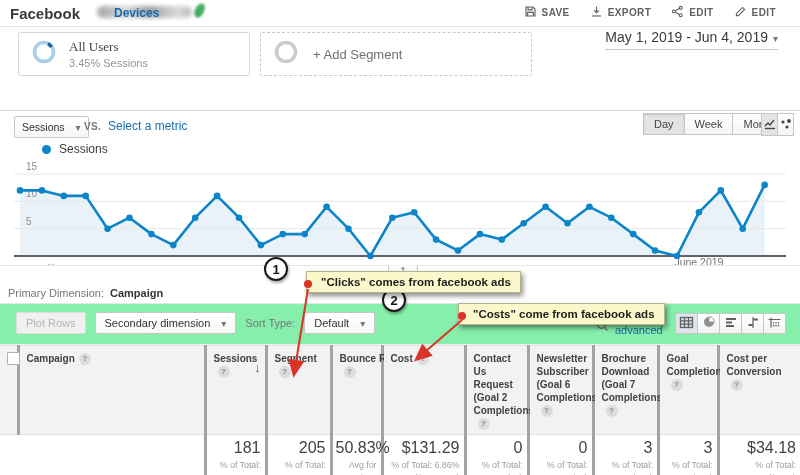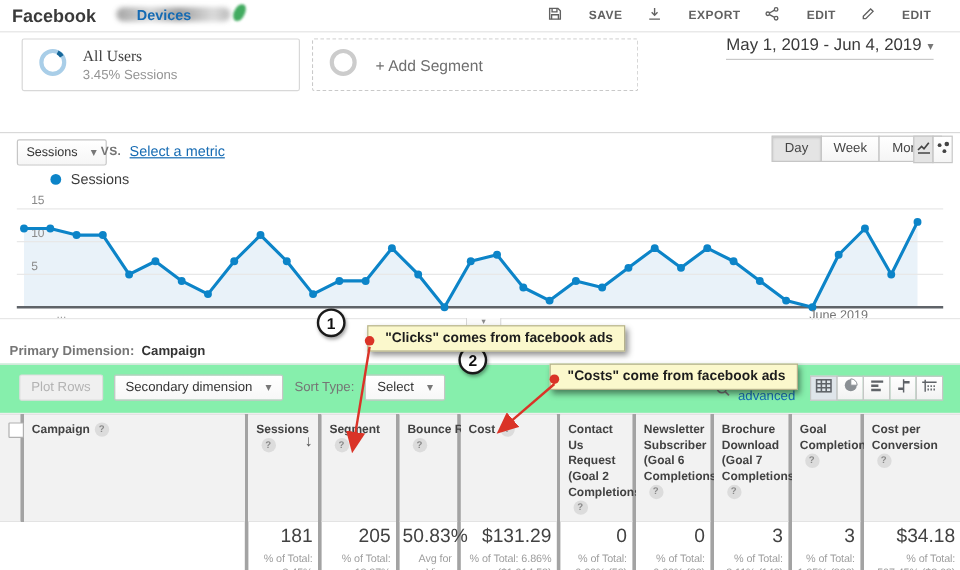--- a/index.html
+++ b/index.html
@@ -8,21 +8,21 @@
   .abs{position:absolute;}
 
   
   .topbar{left:0;top:0;width:800px;height:26px;border-bottom:1px solid #e4e4e4;background:#fff;}
   .page-title{left:10px;top:5px;font-size:15px;font-weight:bold;color:#3a3a3a;}
   .blur-pill{left:97px;top:6px;width:95px;height:12px;border-radius:7px;opacity:.8;
     background:linear-gradient(90deg,#8f8f8f,#cdcdcd 30%,#888 55%,#d2d2d2 85%,#aaa);filter:blur(2px);}
   .green-mark{left:195px;top:3px;width:9px;height:15px;background:#2ea24f;border-radius:60% 40% 55% 45%;
     transform:rotate(20deg);filter:blur(1px);opacity:.9;}
   .actions{right:24px;top:5px;display:flex;gap:20px;}
-  .action{display:flex;align-items:center;gap:22px;font-size:10px;font-weight:bold;
+  .action{display:flex;align-items:center;gap:5px;font-size:10px;font-weight:bold;
     color:#616161;letter-spacing:.4px;cursor:pointer;}
   .action svg{width:13px;height:13px;stroke:#616161;fill:none;stroke-width:1.4;}
 
   
   .seg-card{top:32px;height:42px;background:#fff;display:flex;align-items:center;}
   .seg-left{left:18px;width:230px;border:1px solid #d8d8d8;border-radius:2px;}
   .seg-right{left:260px;width:270px;border:1px dashed #c9c9c9;border-radius:2px;}
   .seg-texts{margin-left:12px;}
   .seg-name{font-size:13px;color:#404040;font-family:Liberation Serif, serif;}
   .seg-detail{font-size:11px;color:#949494;margin-top:2px;}
@@ -35,40 +35,40 @@
   
   .tabsbar{left:0;top:84px;width:800px;height:26px;background:#fff;border-bottom:1px solid #d9d9d9;}
   .tab-active{left:8px;top:0;height:26px;padding:0 15px;line-height:25px;background:#f4f4f4;
     border:1px solid #d4d4d4;border-bottom:none;font-size:12px;font-weight:bold;color:#333;cursor:pointer;}
   .tab-link{left:114px;top:6px;font-size:12px;font-weight:bold;color:#166bb3;cursor:pointer;}
 
   
   .metric-btn{left:14px;top:116px;font-size:10.5px;color:#333;border:1px solid #c6c6c6;border-radius:2px;
     background:linear-gradient(#fff,#f6f6f6);padding:4px 7px;display:flex;gap:6px;align-items:center;cursor:pointer;}
   .vs-label{left:84px;top:121px;font-size:10px;color:#757575;font-weight:bold;letter-spacing:.3px;text-transform:uppercase;}
-  .select-metric{left:108px;top:119px;font-size:12px;color:#166bb3;cursor:pointer;text-decoration:underline;}
+  .select-metric{left:108px;top:119px;font-size:12px;color:#166bb3;cursor:pointer;}
   .granularity{left:644px;top:113px;display:flex;}
   .gbtn{border:1px solid #c6c6c6;margin-left:-1px;background:linear-gradient(#fff,#f5f5f5);
     font-size:11px;color:#444;padding:4px 10px;cursor:pointer;}
   .gbtn.active{background:#e4e4e4;box-shadow:inset 0 1px 2px rgba(0,0,0,.15);}
   .chartmode{left:762px;top:113px;display:flex;}
   .cmbtn{border:1px solid #c6c6c6;margin-left:-1px;background:linear-gradient(#fff,#f5f5f5);
     width:17px;height:23px;display:flex;align-items:center;justify-content:center;cursor:pointer;box-sizing:border-box;}
   .cmbtn.active{background:#e4e4e4;}
 
   
   .legend{left:42px;top:142px;display:flex;align-items:center;gap:8px;font-size:12px;color:#3c3c3c;}
   .legend-dot{width:9px;height:9px;border-radius:50%;background:#0c84c8;}
   #chart-svg{left:0;top:152px;}
   .chart-divider{left:0;top:265px;width:800px;border-top:1px solid #e7e7e7;}
   .chart-handle{left:388px;top:265px;width:28px;height:9px;background:#fafafa;border:1px solid #cdcdcd;
     border-top:none;border-radius:0 0 3px 3px;z-index:2;font-size:7px;color:#8a8a8a;text-align:center;line-height:8px;cursor:pointer;}
 
   
-  .dim-row{left:8px;top:287px;font-size:11px;color:#757575;font-weight:bold;}
+  .dim-row{left:8px;top:287px;font-size:11px;color:#757575;}
   .dim-row b{color:#333;margin-left:6px;cursor:pointer;}
   .toolbar{left:0;top:303px;width:800px;height:40px;background:#86efac;
     border-top:1px solid #e6e6e6;border-bottom:1px solid #eee;}
   .tb-left{position:absolute;left:16px;top:8px;display:flex;align-items:center;gap:9px;}
   .btn{font-size:11px;border:1px solid #c6c6c6;border-radius:2px;background:linear-gradient(#fff,#f7f7f7);
     color:#333;padding:4px 9px;display:flex;align-items:center;gap:6px;cursor:pointer;}
   .btn.disabled{background:#f0f0f0;border-color:#ddd;color:#b3b3b3;cursor:default;}
   .tb-label{font-size:11px;color:#757575;}
   .search-adv{position:absolute;left:596px;top:14px;display:flex;align-items:flex-end;gap:6px;}
   .adv-link{font-size:11px;color:#166bb3;cursor:pointer;}
@@ -261,21 +261,21 @@
   </div>
   <div class="abs toolbar">
     <div class="tb-left">
       <div class="btn disabled">Plot Rows</div>
       <div class="btn">
         <span>Secondary dimension</span>
         <span class="caret">▾</span>
       </div>
       <span class="tb-label">Sort Type:</span>
       <div class="btn">
-        <span>Select</span>
+        <span>Default</span>
         <span class="caret">▾</span>
       </div>
     </div>
     <div class="search-adv">
       <span><svg width="13" height="13" viewBox="0 0 13 13">
             <circle cx="5.5" cy="5.5" r="3.8" stroke="#777" fill="none" stroke-width="1.4"></circle>
             <path d="M8.5 8.5l3 3" stroke="#777" stroke-width="1.4"></path>
           </svg></span>
       <span class="adv-link">advanced</span>
     </div>

